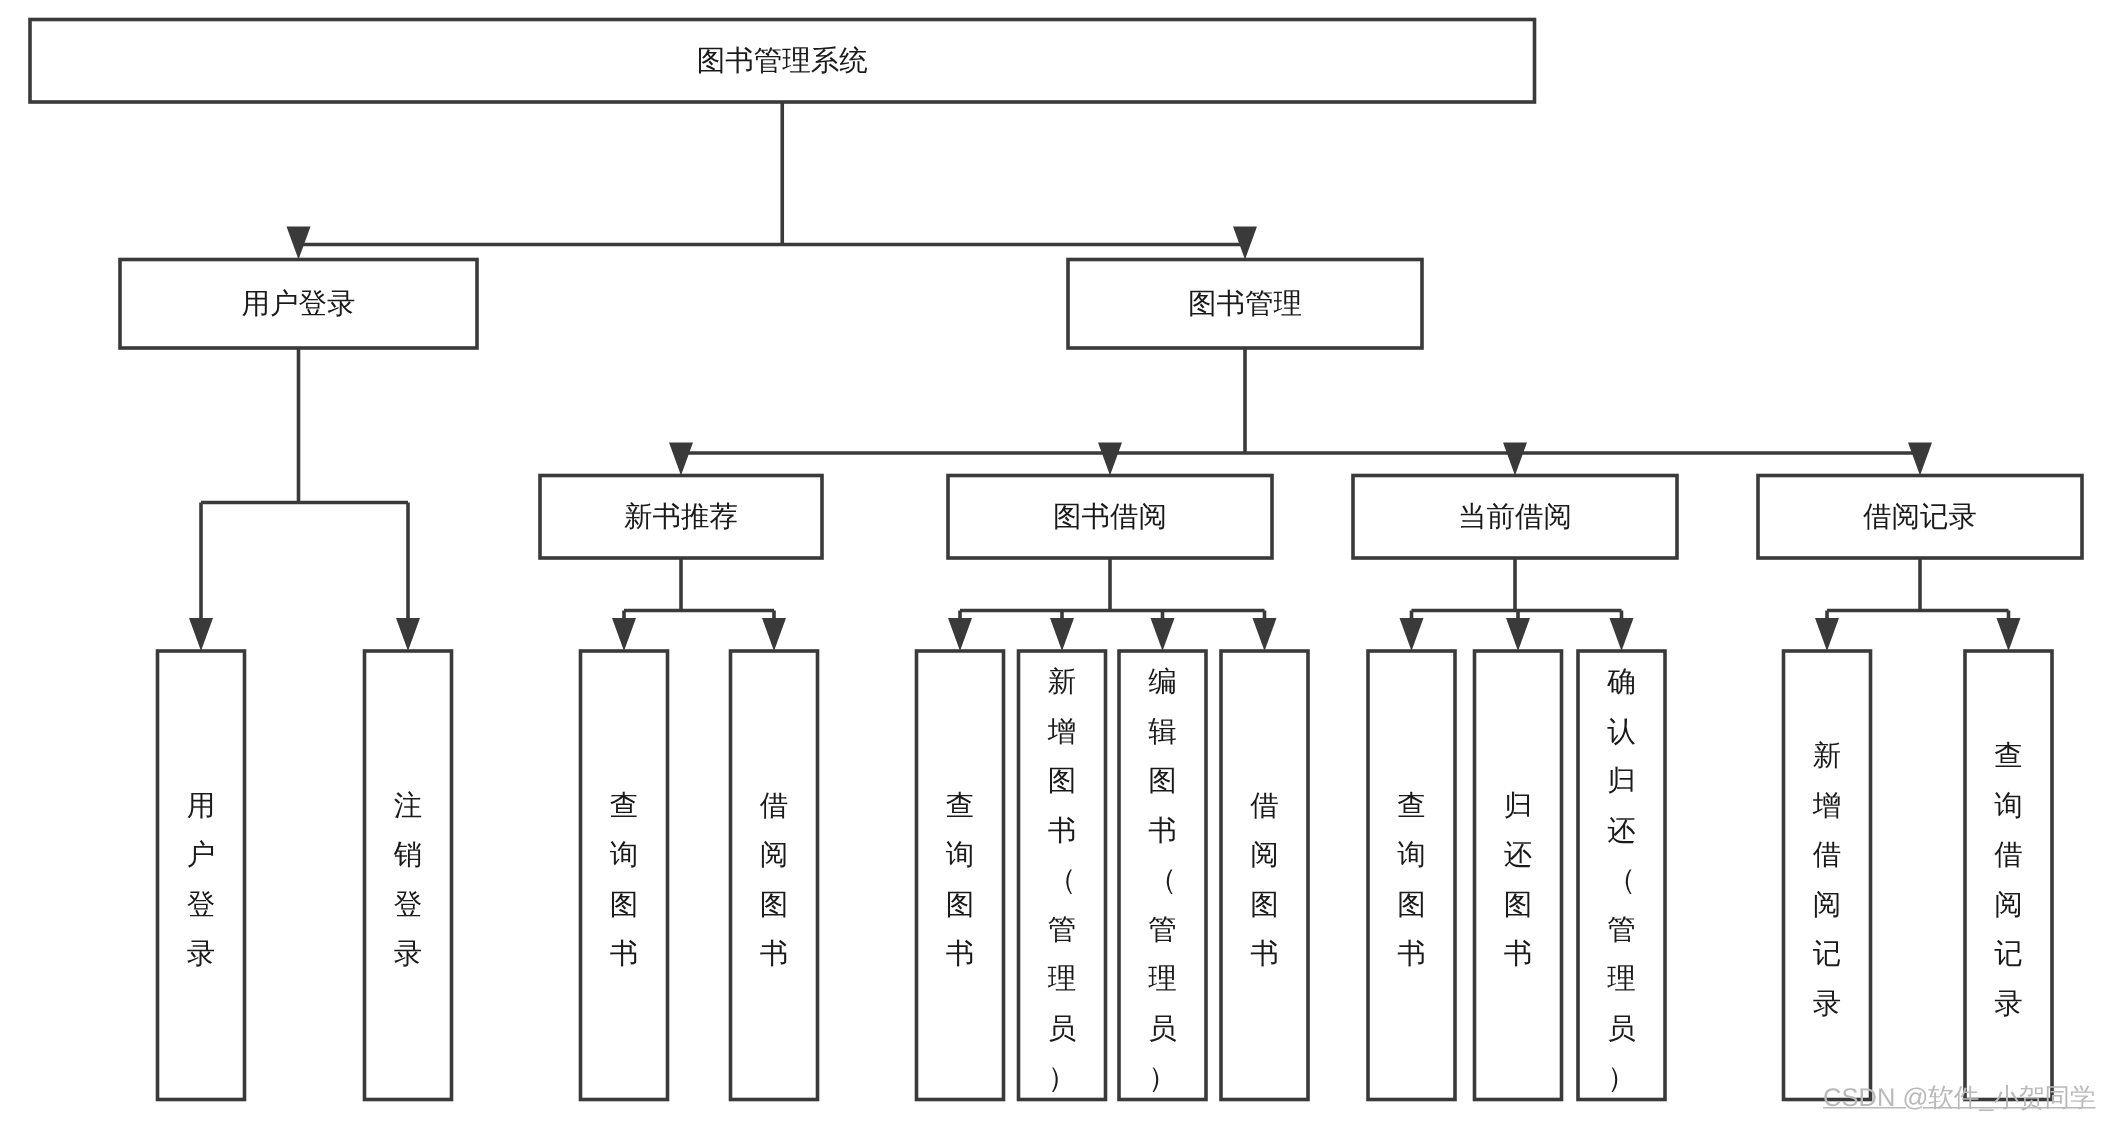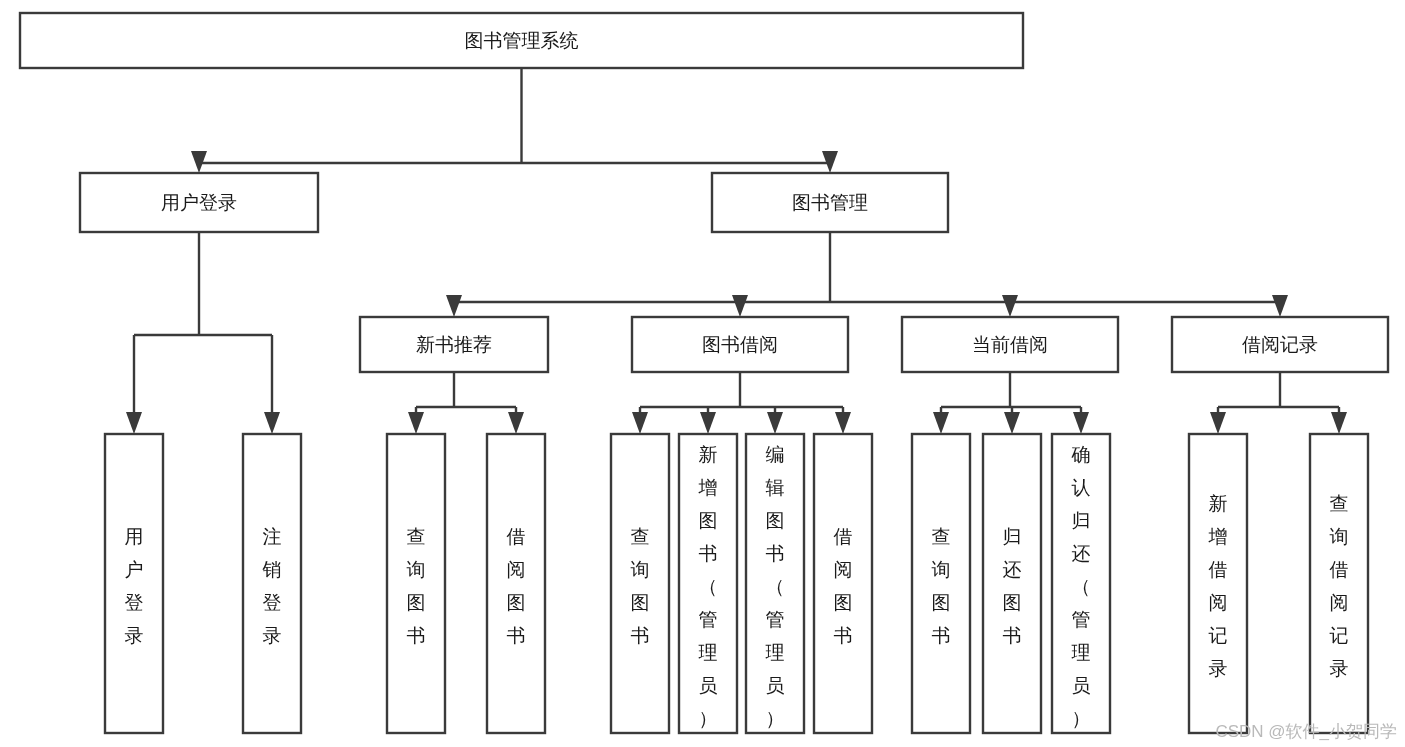--- a/index.html
+++ b/index.html
@@ -58,20 +58,21 @@
   }
   .watermark-text {
     position: absolute;
     right: 8px;
     bottom: 4px;
     font-family: "Liberation Sans", "DejaVu Sans", sans-serif;
     font-size: 17px;
     color: #b9b9b9;
     white-space: nowrap;
     user-select: none;
+    text-decoration: underline;
   }
 </style>
 </head>
 <body>
 
 <div id="diagram-root">
   <svg id="tree-svg" viewBox="0 0 1405 747" xmlns="http://www.w3.org/2000/svg">
     <g id="connectors-layer">
         <path class="connector" d="M 521.5 68 L 521.5 163"></path>
         <path class="connector" d="M 199 163 L 830 163"></path>

